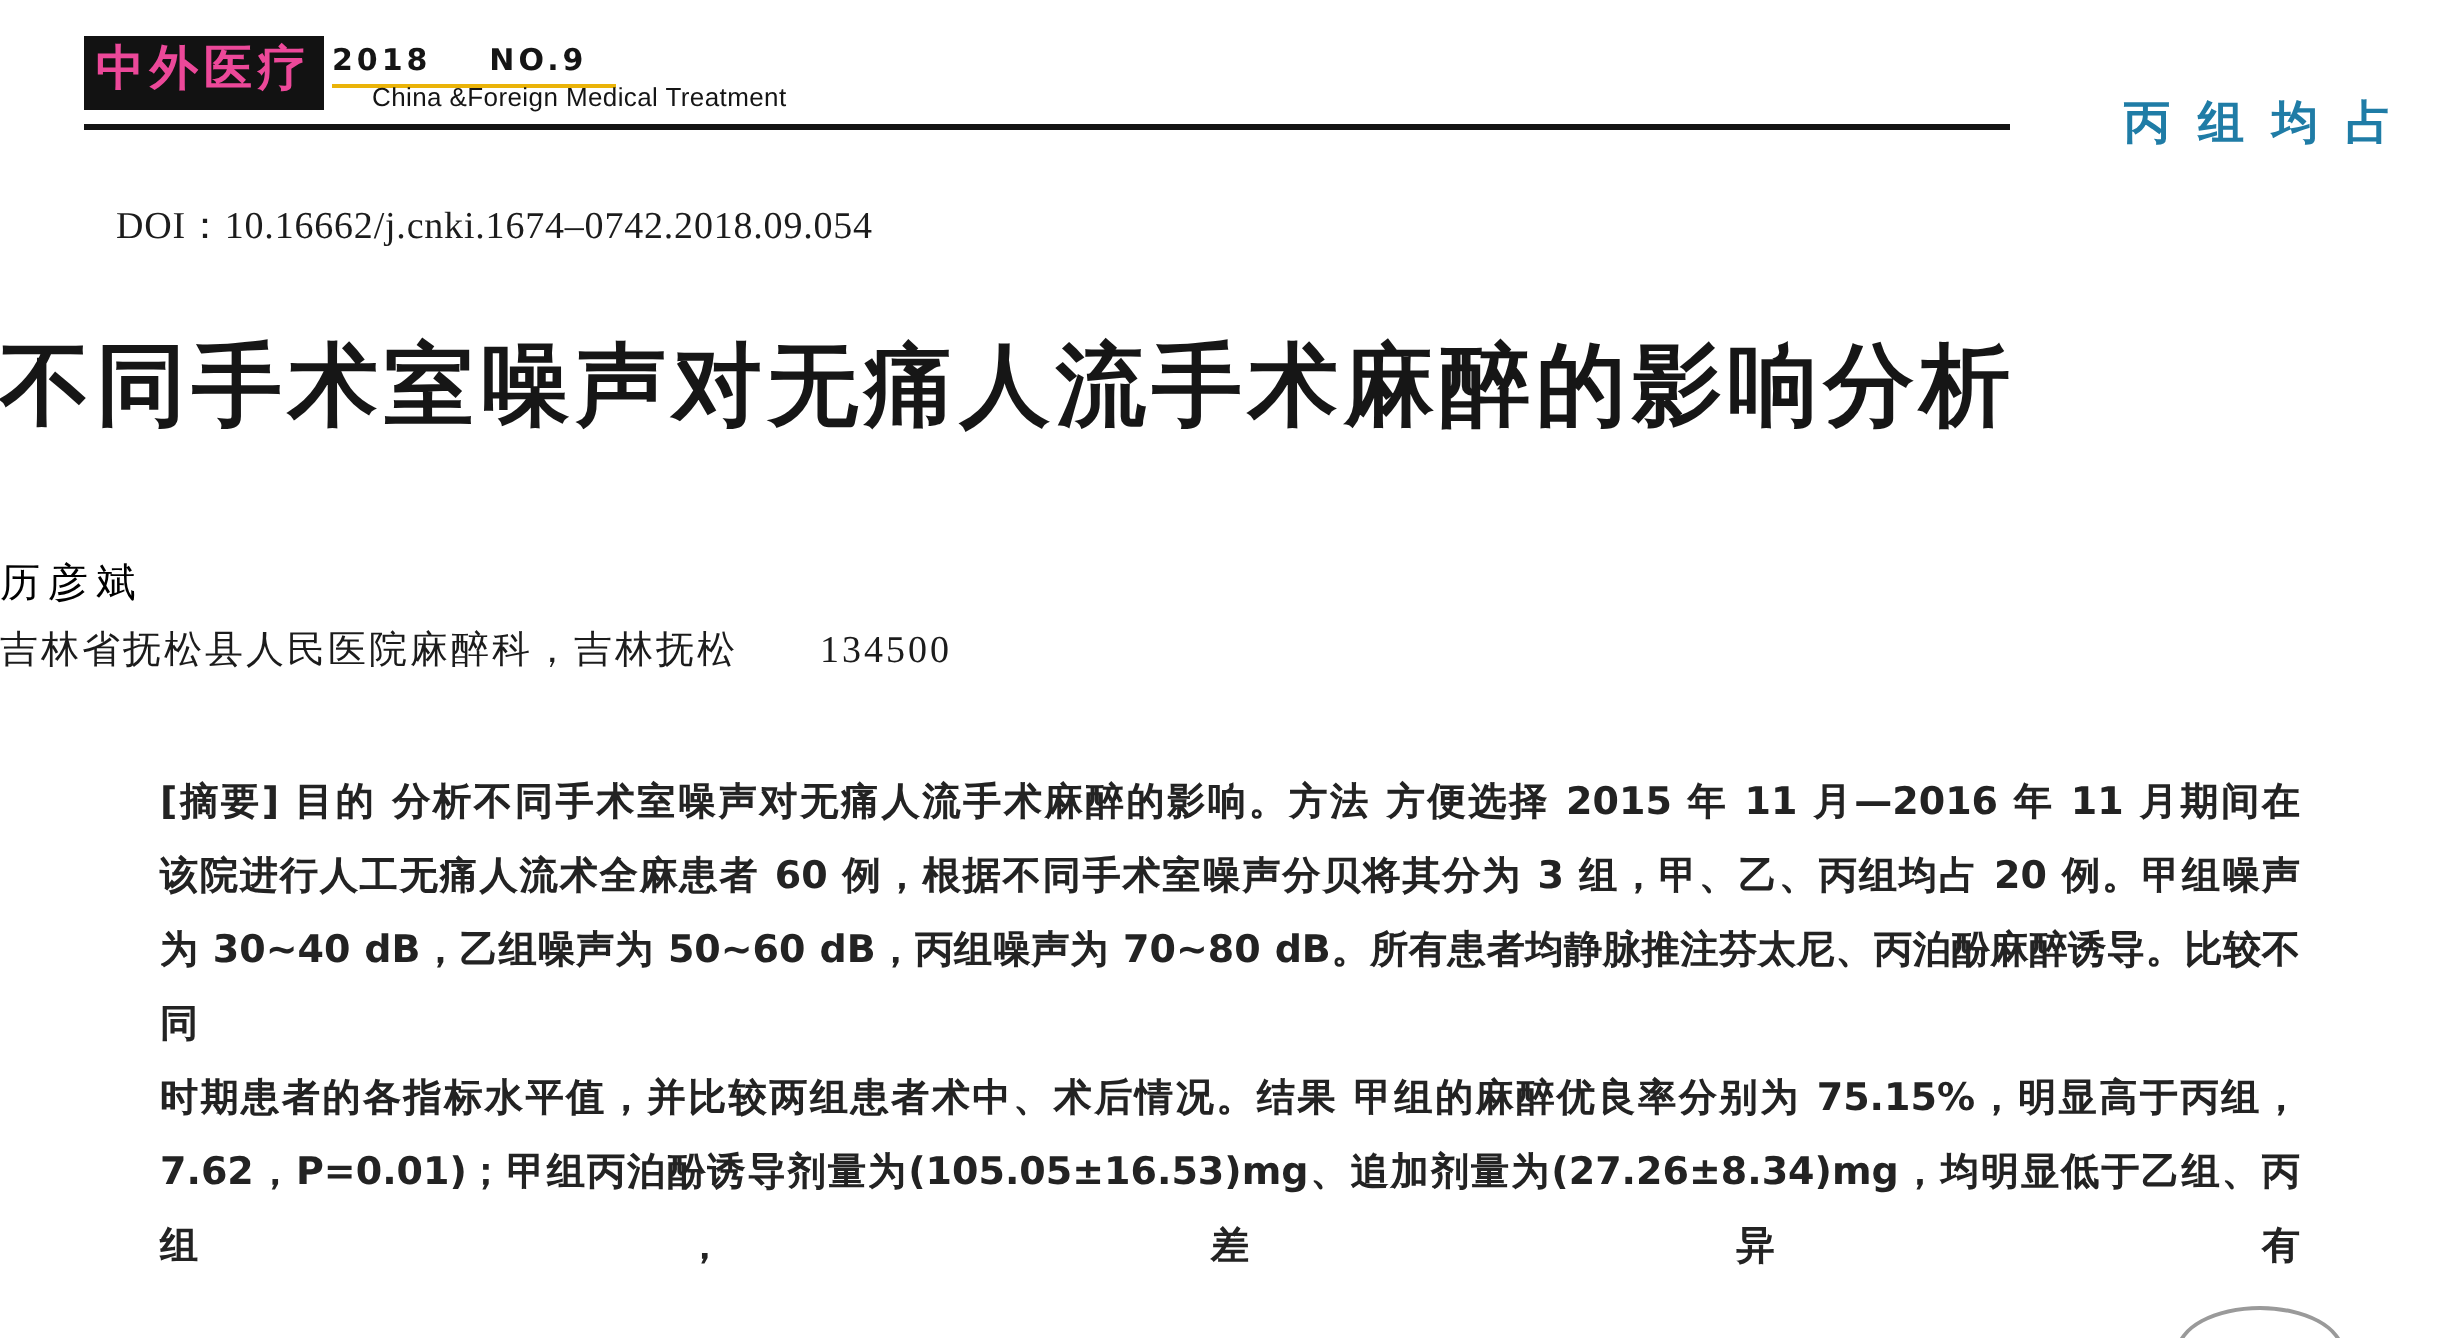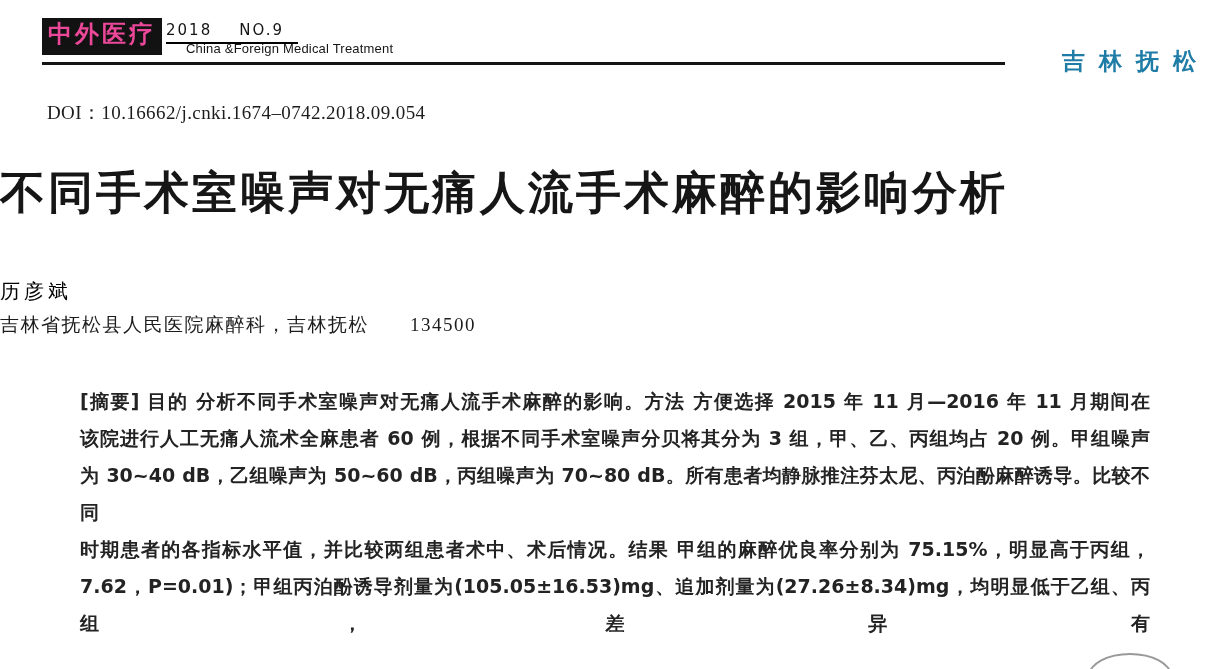--- a/index.html
+++ b/index.html
@@ -21,25 +21,25 @@
     background: #121212;
     color: #ec4899;
     display: flex; align-items: flex-start; justify-content: center;
     font-size: 24px; font-weight: 700;
     letter-spacing: 3px;
     font-family: "DejaVu Sans", sans-serif;
   }
   .issue {
     position: absolute;
     left: 166px; top: 21px;
-    font-size: 15px; font-weight: 400;
+    font-size: 15px; font-weight: 700;
     letter-spacing: 2px;
     white-space: pre;
     color: #151515;
-    border-bottom: 2px solid #000000;
+    border-bottom: 2px solid #eab308;
     padding: 0 14px 3px 0;
     font-family: "DejaVu Sans", sans-serif;
   }
   .name-en {
     position: absolute;
     left: 166px; top: 41px;
     font-size: 13px;
     color: #151515;
     letter-spacing: 0.2px;
     margin-left: 20px;
@@ -57,21 +57,21 @@
     font-size: 23px;
     font-weight: 700;
     letter-spacing: 14px;
     font-family: "DejaVu Sans", sans-serif;
     white-space: nowrap;
   }
 
   
   .doi {
     position: absolute;
-    left: 47px; top: 100px;
+    left: 58px; top: 100px;
     font-family: "Liberation Serif", "DejaVu Serif", serif;
     font-size: 19px;
     letter-spacing: 0.4px;
     color: #1c1c1c;
   }
   .title {
     position: absolute;
     left: 0; top: 163px;
     width: 100%;
     margin: 0;
@@ -132,21 +132,21 @@
 <body>
 
 <div class="page">
 
   <div class="logo-box">
     <span>中外医疗</span>
   </div>
   <div class="issue">2018    NO.9</div>
   <div class="name-en">China &amp;Foreign Medical Treatment</div>
   <div class="header-rule"></div>
-  <div class="section">吉林抚松</div>
+  <div class="section">丙组均占</div>
 
   <div class="doi">DOI：10.16662/j.cnki.1674–0742.2018.09.054</div>
 
   <h1 class="title">不同手术室噪声对无痛人流手术麻醉的影响分析</h1>
 
   <div class="author">历彦斌</div>
   <div class="affiliation">吉林省抚松县人民医院麻醉科，吉林抚松　　134500</div>
 
   <div class="abstract">
     <div class="abs-line">[摘要] 目的 分析不同手术室噪声对无痛人流手术麻醉的影响。方法 方便选择 2015 年 11 月—2016 年 11 月期间在</div>

